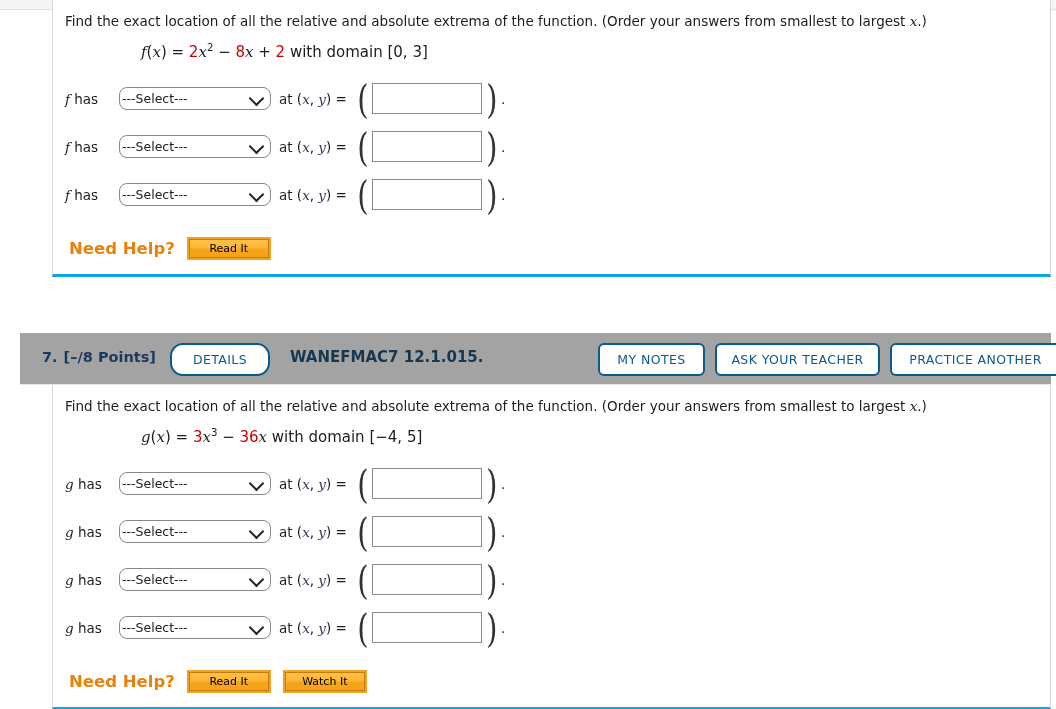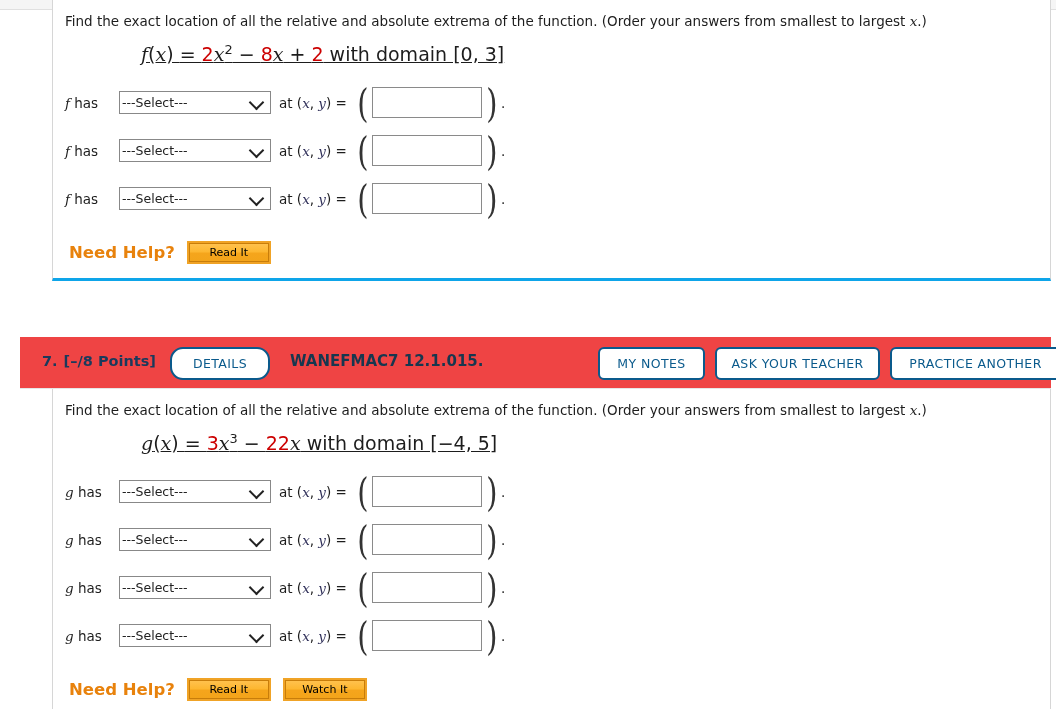--- a/index.html
+++ b/index.html
@@ -21,21 +21,21 @@
   .top-strip .stub{
     position:absolute;bottom:2px;height:18px;
     border:2px solid #0a5a8c;border-radius:4px;background:#ffffff;
     box-sizing:border-box;
   }
   
   .qblock{position:absolute;left:0;width:1056px;}
   .qheader{
     position:relative;
     margin-left:20px;width:1031px;
-    background:#ef4444;border-bottom:1px solid #e6e6e6;
+    background:#a3a3a3;border-bottom:1px solid #e6e6e6;
     height:52px;box-sizing:border-box;
   }
   .qnum{
     position:absolute;left:22px;top:16px;
     font-weight:bold;font-size:14.5px;color:#1a3a5c;
     white-space:nowrap;
   }
   .qnum .ptslabel{margin-left:6px;}
   .btn-outline{
     position:absolute;
@@ -58,41 +58,41 @@
   .qbody{
     position:relative;margin-left:52px;width:999px;
     border-left:1px solid #d6d6d6;border-right:1px solid #d6d6d6;
     border-bottom:3px solid #0ea5e9;
     background:#ffffff;box-sizing:border-box;
   }
   .prompt{
     padding:12px 12px 0 12px;font-size:13.5px;color:#1d1d1d;line-height:1.4;
   }
   .formula{
-    padding:12px 0 0 88px;font-size:19px;color:#1d1d1d;white-space:nowrap;text-decoration:underline;
+    padding:12px 0 0 88px;font-size:15px;color:#1d1d1d;white-space:nowrap;
   }
   .mi{font-style:italic;font-family:"DejaVu Serif","Liberation Serif",serif;}
   .coef{color:#cc0000;}
   sup{font-size:.68em;vertical-align:super;line-height:0;}
 
   
   .rows{padding:14px 0 0 12px;}
   .arow{
     display:flex;align-items:center;height:48px;
     white-space:nowrap;
   }
   .has-label{
     font-size:13.5px;margin-right:6px;min-width:48px;
   }
   .has-label .mi{font-style:italic;font-family:"DejaVu Serif","Liberation Serif",serif;}
   select.sel{
     width:152px;height:23px;
     font-family:"DejaVu Sans","Liberation Sans",sans-serif;
     font-size:12.5px;color:#222;
-    border:1px solid #888;border-radius:0;
+    border:1px solid #888;border-radius:8px;
     background:#ffffff;
     padding:0 2px;
     box-sizing:border-box;
     -webkit-appearance:none;appearance:none;
   }
   .selwrap{position:relative;display:inline-block;}
   .selwrap .chev{
     position:absolute;right:9px;top:50%;
     width:9px;height:9px;margin-top:-6px;
     border-right:2px solid #222;border-bottom:2px solid #222;
@@ -184,21 +184,21 @@
       <div class="qheader">
         <div class="qnum"><span>7.</span><span class="ptslabel">[–/8 Points]</span></div>
         <div class="btn-outline details-btn">DETAILS</div>
         <div class="qcode">WANEFMAC7 12.1.015.</div>
         <div class="btn-outline mynotes-btn">MY NOTES</div>
         <div class="btn-outline ask-btn">ASK YOUR TEACHER</div>
         <div class="btn-outline practice-btn">PRACTICE ANOTHER</div>
       </div>
       <div class="qbody">
         <div class="prompt">Find the exact location of all the relative and absolute extrema of the function. (Order your answers from smallest to largest <span class="mi">x</span>.)</div>
-        <div class="formula"><span class="mi">g</span><span>(</span><span class="mi">x</span><span>) </span><span>= </span><span class="coef">3</span><span class="mi">x</span><sup>3</sup><span> − </span><span class="coef">22</span><span class="mi">x</span><span> with domain [−4, 5]</span></div>
+        <div class="formula"><span class="mi">g</span><span>(</span><span class="mi">x</span><span>) </span><span>= </span><span class="coef">3</span><span class="mi">x</span><sup>3</sup><span> − </span><span class="coef">36</span><span class="mi">x</span><span> with domain [−4, 5]</span></div>
         <div class="rows">
           <div class="arow">
             <span class="has-label"><span class="mi">g</span> has</span>
             <span class="selwrap"><select class="sel"><option value="---Select---">---Select---</option></select><span class="chev"></span></span>
             <span class="atxt">at (<span class="v">x</span>, <span class="v">y</span>) =</span>
             <span class="paren">(</span>
             <input class="ansbox" type="text" style="">
             <span class="paren">)</span>
             <span class="period">.</span>
           </div>

